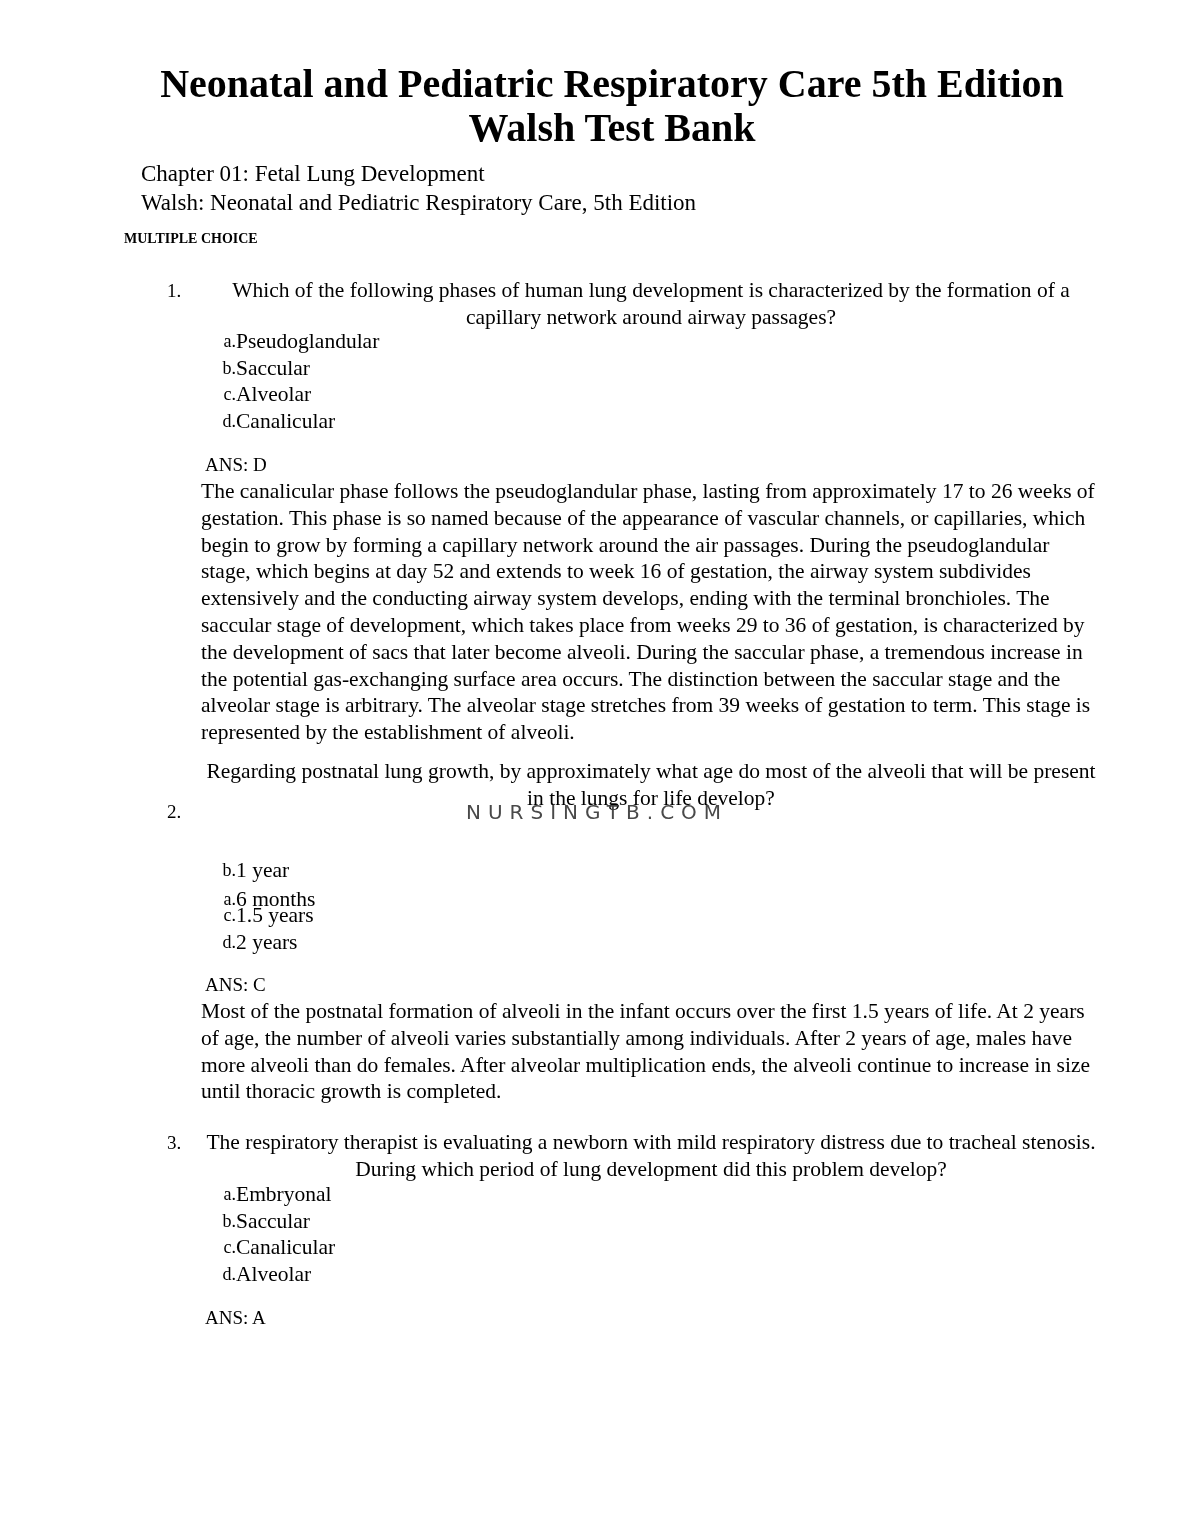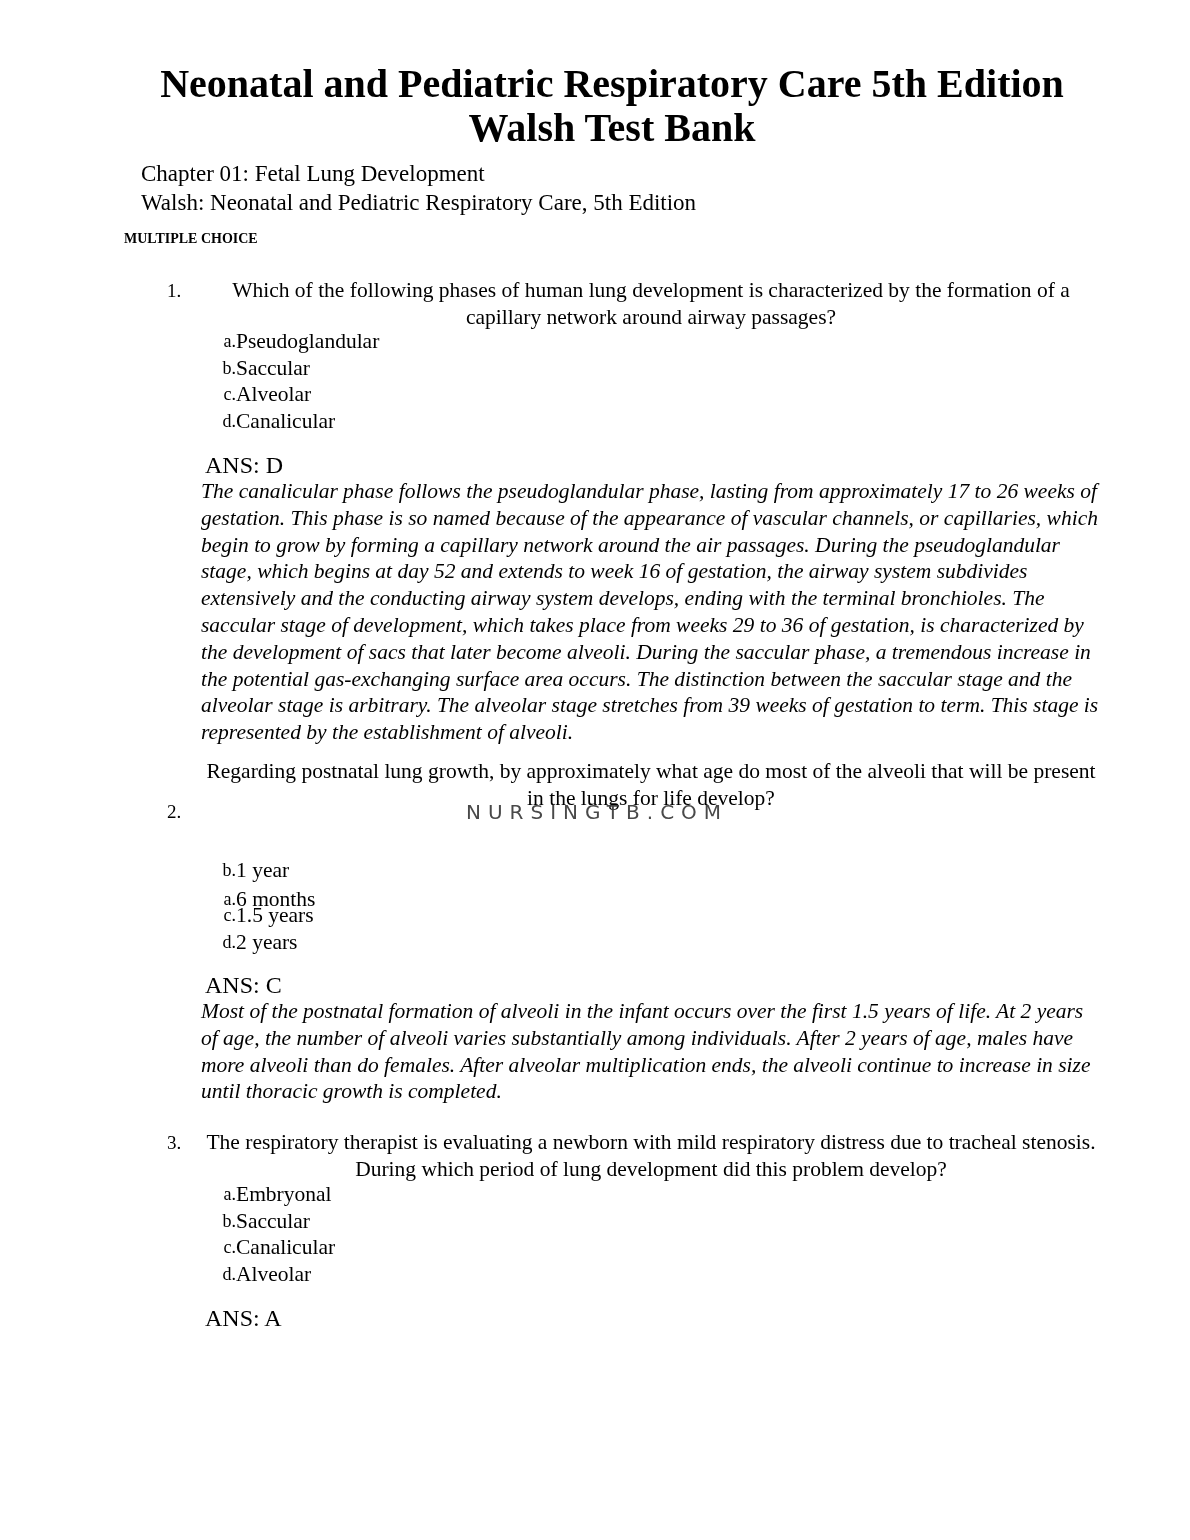--- a/index.html
+++ b/index.html
@@ -6,22 +6,22 @@
   body { width: 1190px; height: 1540px; position: relative; overflow: hidden;
          font-family: "Liberation Serif", "DejaVu Serif", serif; color: #000; }
   .title { position: absolute; left: 0; width: 1224px; top: 62px; text-align: center;
            font-weight: bold; font-size: 40px; line-height: 44px; }
   .h2 { position: absolute; left: 141px; font-weight: normal; font-size: 23px; line-height: 28px; }
   .h3 { position: absolute; left: 124px; font-weight: bold; font-size: 14px; line-height: 24px; }
   .qnum { position: absolute; left: 167px; font-size: 19px; line-height: 26.6px; }
   .qtext { position: absolute; left: 201px; width: 900px; font-size: 21.5px; line-height: 26.6px; text-align: center; }
   .opt { position: absolute; left: 201px; font-size: 21.5px; line-height: 23px; text-align: right; }
   .opt .lt { display: inline-block; width: 35px; font-size: 18px; vertical-align: top; }
-  .ans { position: absolute; left: 205px; font-size: 24px; line-height: 26px; }
-  .rat { position: absolute; left: 201px; width: 900px; font-size: 21.5px; line-height: 26.8px; font-style: italic; }
+  .ans { position: absolute; left: 205px; font-size: 19px; line-height: 26px; }
+  .rat { position: absolute; left: 201px; width: 900px; font-size: 21.5px; line-height: 26.8px; }
   .wm { position: absolute; left: 466px; top: 800px; font-family: "DejaVu Sans", sans-serif;
         font-size: 20px; letter-spacing: 7px; color: #404040; opacity: 0.95; }
 </style>
 </head>
 <body>
 
 <div class="title">
   <div>Neonatal and Pediatric Respiratory Care 5th Edition</div>
   <div>Walsh Test Bank</div>
 </div>

